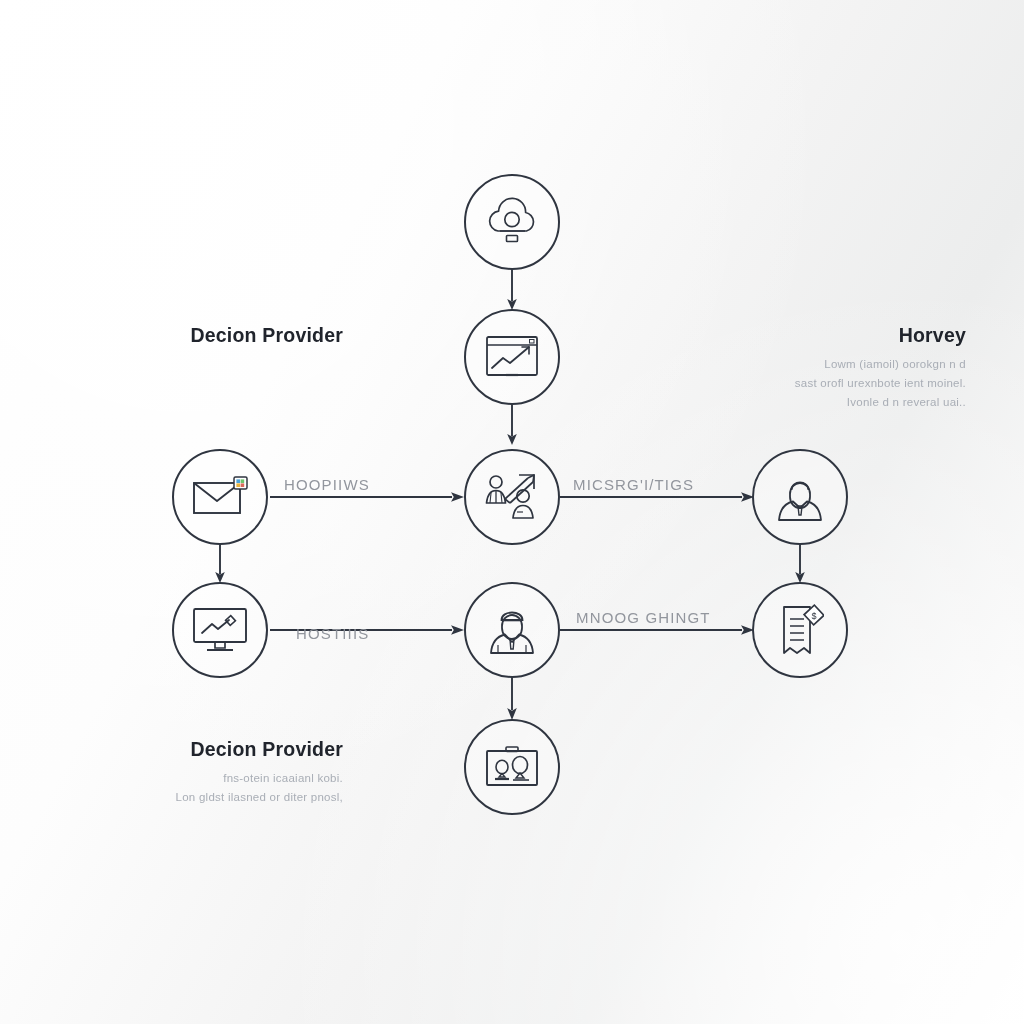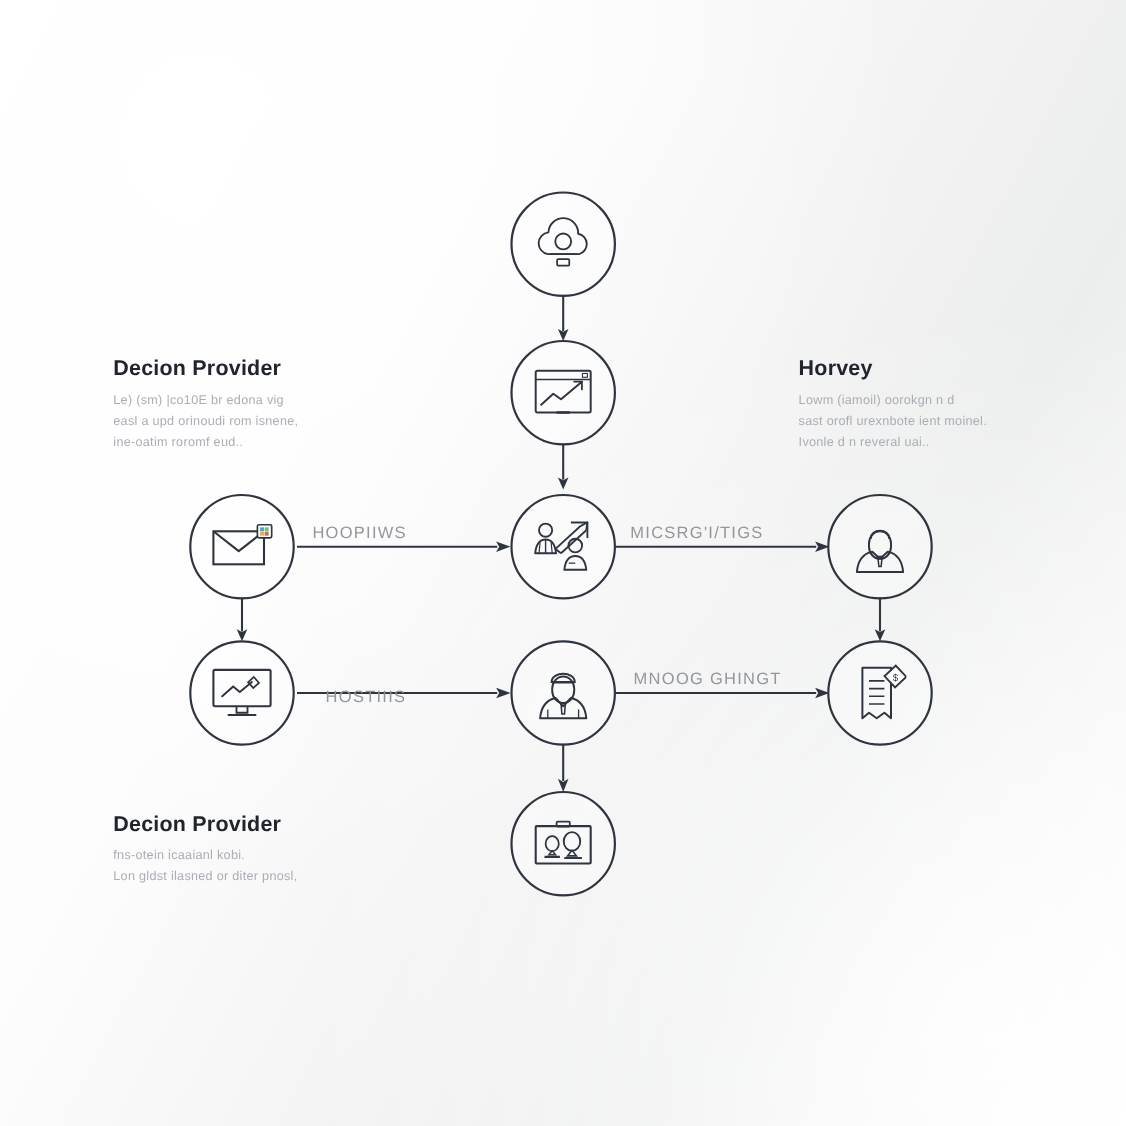--- a/index.html
+++ b/index.html
@@ -66,21 +66,21 @@
     text-transform: uppercase;
     filter: blur(0.35px);
     opacity: 0.95;
   }
 
   
   .textblock {
     position: absolute;
     z-index: 4;
     width: 240px;
-    text-align: left;
+    text-align: right;
   }
   .tb-title {
     font-size: 19.5px;
     font-weight: bold;
     color: #20242c;
     letter-spacing: 0.2px;
     margin: 0 0 9px 0;
     line-height: 1.1;
     filter: blur(0.28px);
   }
@@ -291,25 +291,20 @@
   <div class="edge-label" style="left:284px; top:476px;">HOOPIIWS</div>
 
   <div class="edge-label" style="left:573px; top:476px;">MICSRG'I/TIGS</div>
 
   <div class="edge-label" style="left:296px; top:609px;margin-top:16px;">HOSTIIIS</div>
 
   <div class="edge-label" style="left:576px; top:609px;">MNOOG GHINGT</div>
 
   <div class="textblock" style="left:103px; top:325px;">
     <div class="tb-title">Decion Provider</div>
-    <div class="tb-body">
-      <span>Le) (sm) |co10E br edona vig</span>
-      <span>easl a upd orinoudi rom isnene,</span>
-      <span>ine-oatim roromf eud..</span>
-    </div>
   </div>
 
   <div class="textblock" style="left:726px; top:325px;">
     <div class="tb-title">Horvey</div>
     <div class="tb-body">
       <span>Lowm (iamoil) oorokgn n d</span>
       <span>sast orofl urexnbote ient moinel.</span>
       <span>Ivonle d n reveral uai..</span>
     </div>
   </div>

